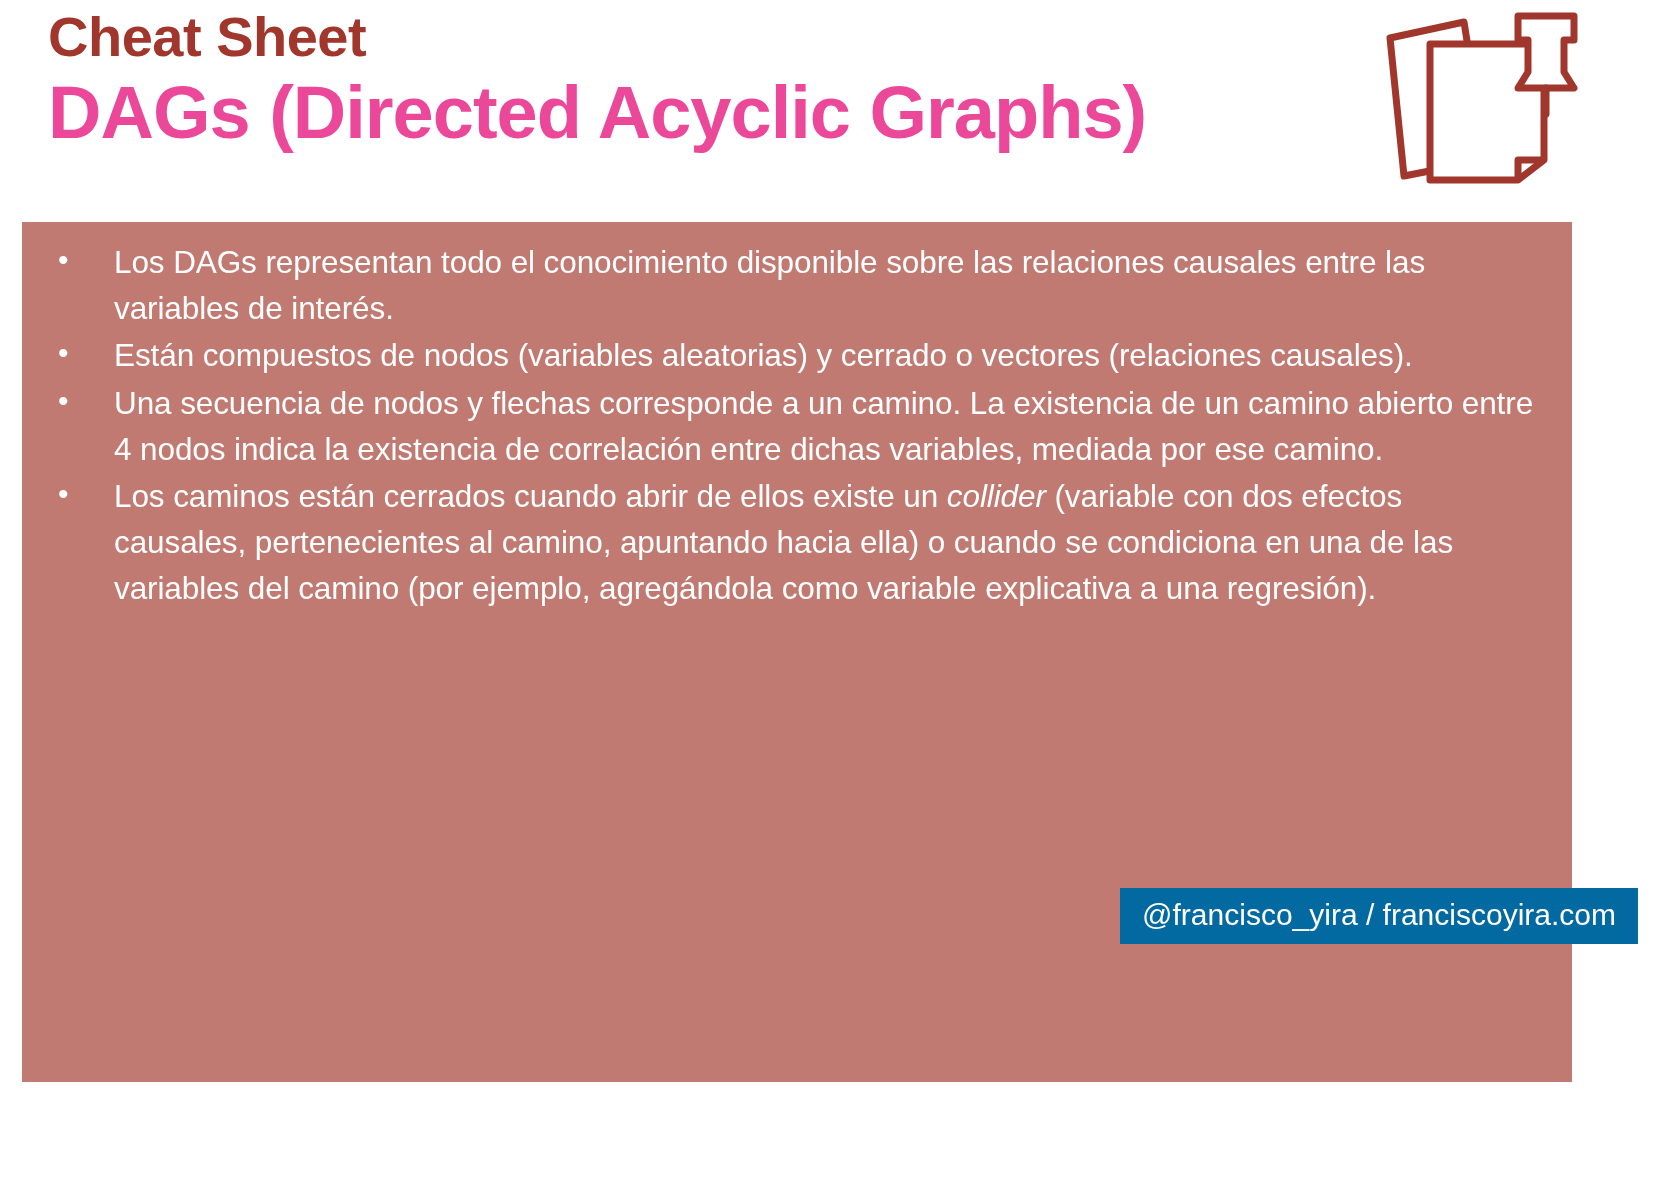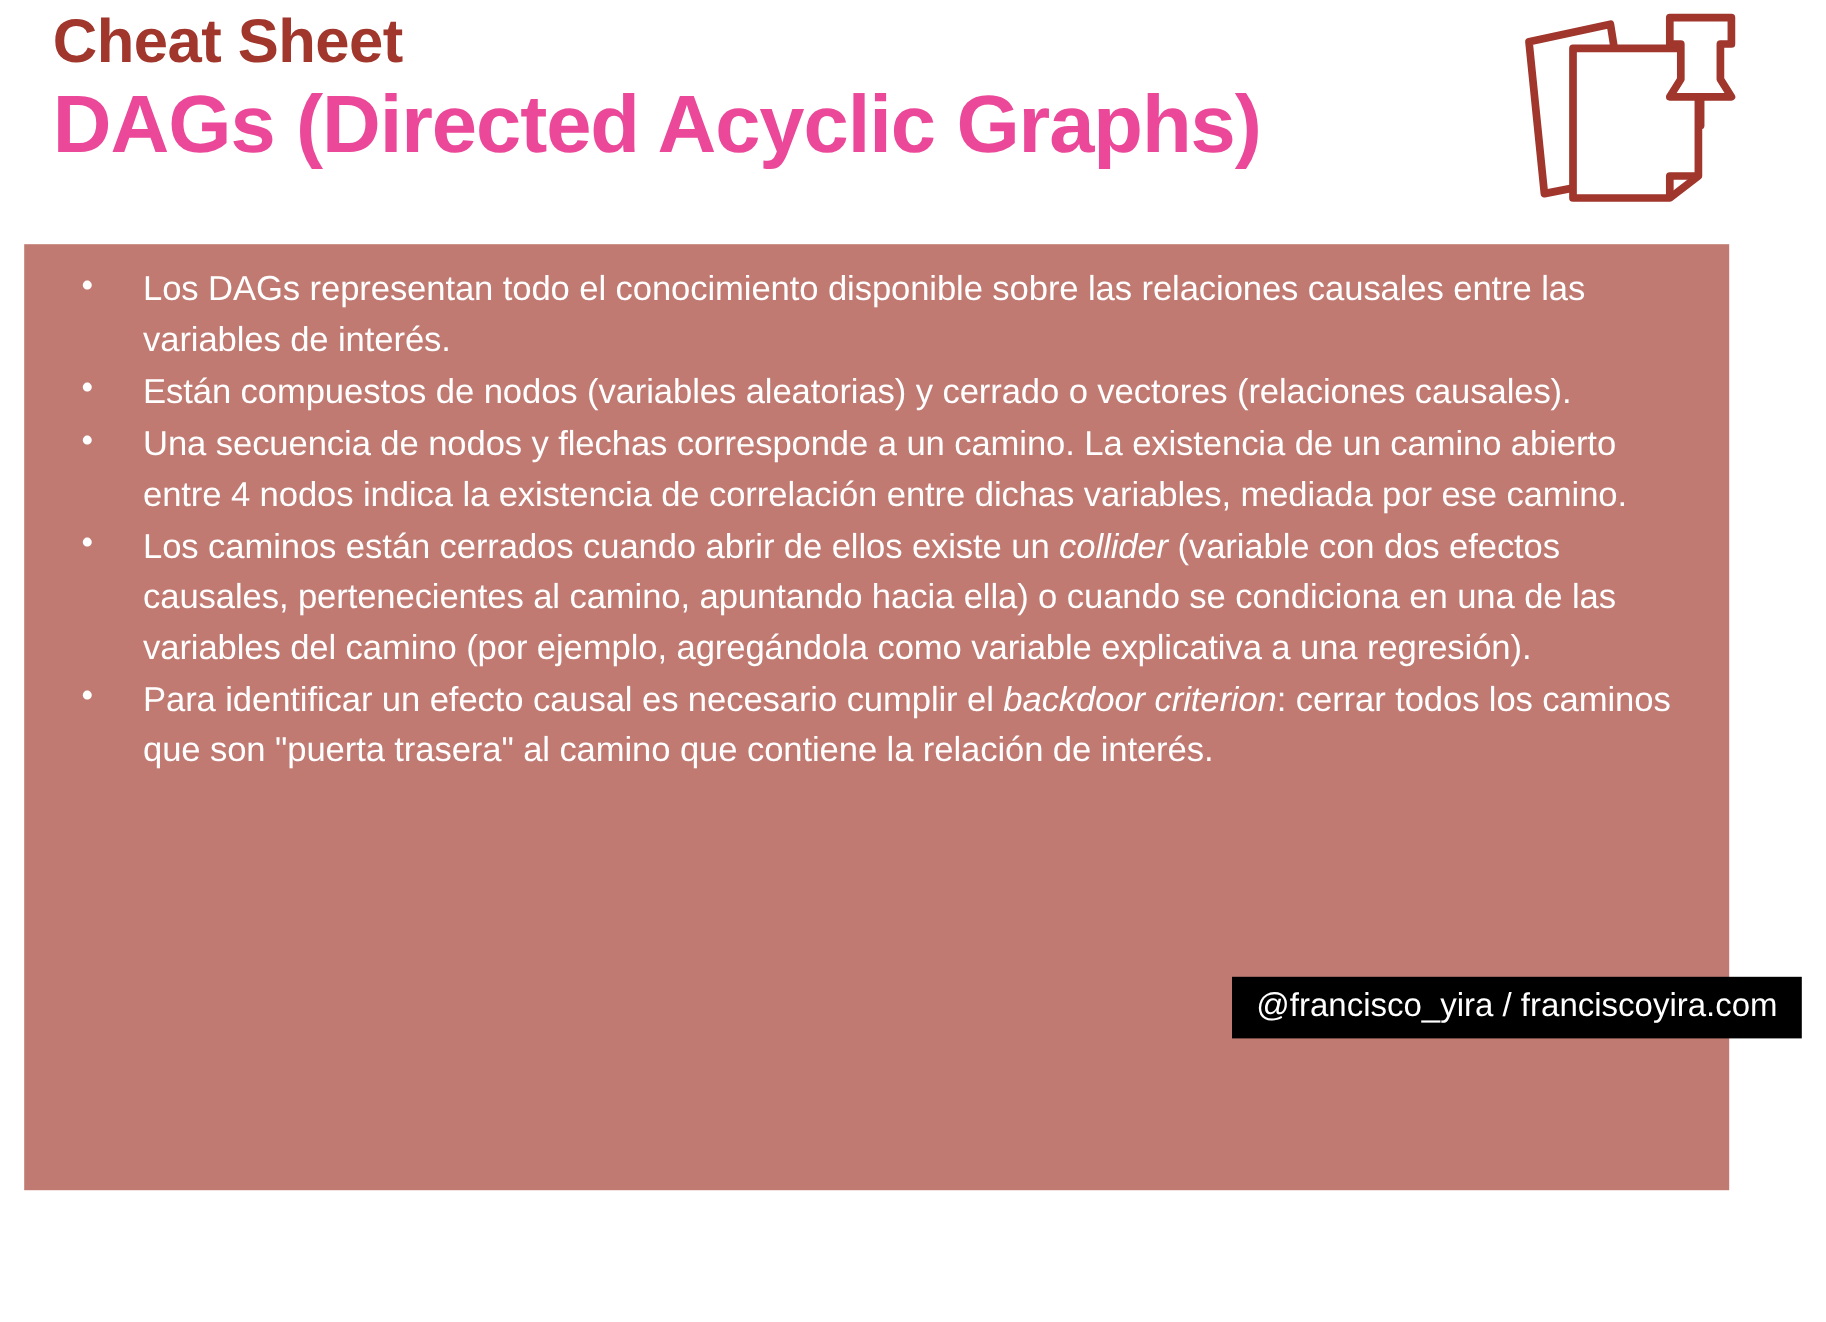--- a/index.html
+++ b/index.html
@@ -55,21 +55,21 @@
   }
 
   
   .panel {
     position: absolute;
     left: 22px;
     top: 222px;
     width: 1550px;
     height: 860px;
     background: #c07a72;
-    padding: 18px 30px 10px 30px;
+    padding: 18px 30px 10px 14px;
     box-sizing: border-box;
   }
   ul.bullets {
     list-style: none;
     margin: 0;
     padding: 0;
   }
   ul.bullets > li {
     position: relative;
     color: #ffffff;
@@ -89,21 +89,21 @@
   }
   .it {
     font-style: italic;
   }
 
   
   .credit {
     position: absolute;
     right: 22px;
     bottom: 14px;
-    background: #000000;
+    background: #0369a1;
     color: #ffffff;
     font-size: 30px;
     padding: 12px 22px 14px 22px;
     line-height: 1;
     white-space: nowrap;
   }
 </style>
 </head>
 <body>
 
@@ -127,19 +127,18 @@
       <path d="M178 78 L178 104" stroke="#a0362c" stroke-width="7" stroke-linecap="round"></path>
     </svg>
   </div>
 
   <div class="panel">
     <ul class="bullets">
       <li><span>Los DAGs representan todo el conocimiento disponible sobre las relaciones causales entre las variables de interés.</span></li>
       <li><span>Están compuestos de nodos (variables aleatorias) y cerrado o vectores (relaciones causales).</span></li>
       <li><span>Una secuencia de nodos y flechas corresponde a un camino. La existencia de un camino abierto entre 4 nodos indica la existencia de correlación entre dichas variables, mediada por ese camino.</span></li>
       <li><span>Los caminos están cerrados cuando abrir de ellos existe un </span><span class="it">collider</span><span> (variable con dos efectos causales, pertenecientes al camino, apuntando hacia ella) o cuando se condiciona en una de las variables del camino (por ejemplo, agregándola como variable explicativa a una regresión).</span></li>
-      <li><span>Para identificar un efecto causal es necesario cumplir el </span><span class="it">backdoor criterion</span><span>: cerrar todos los caminos que son "puerta trasera" al camino que contiene la relación de interés.</span></li>
     </ul>
   </div>
 
   <div class="credit">@francisco_yira / franciscoyira.com</div>
 
 </div>
 
 </body></html>

